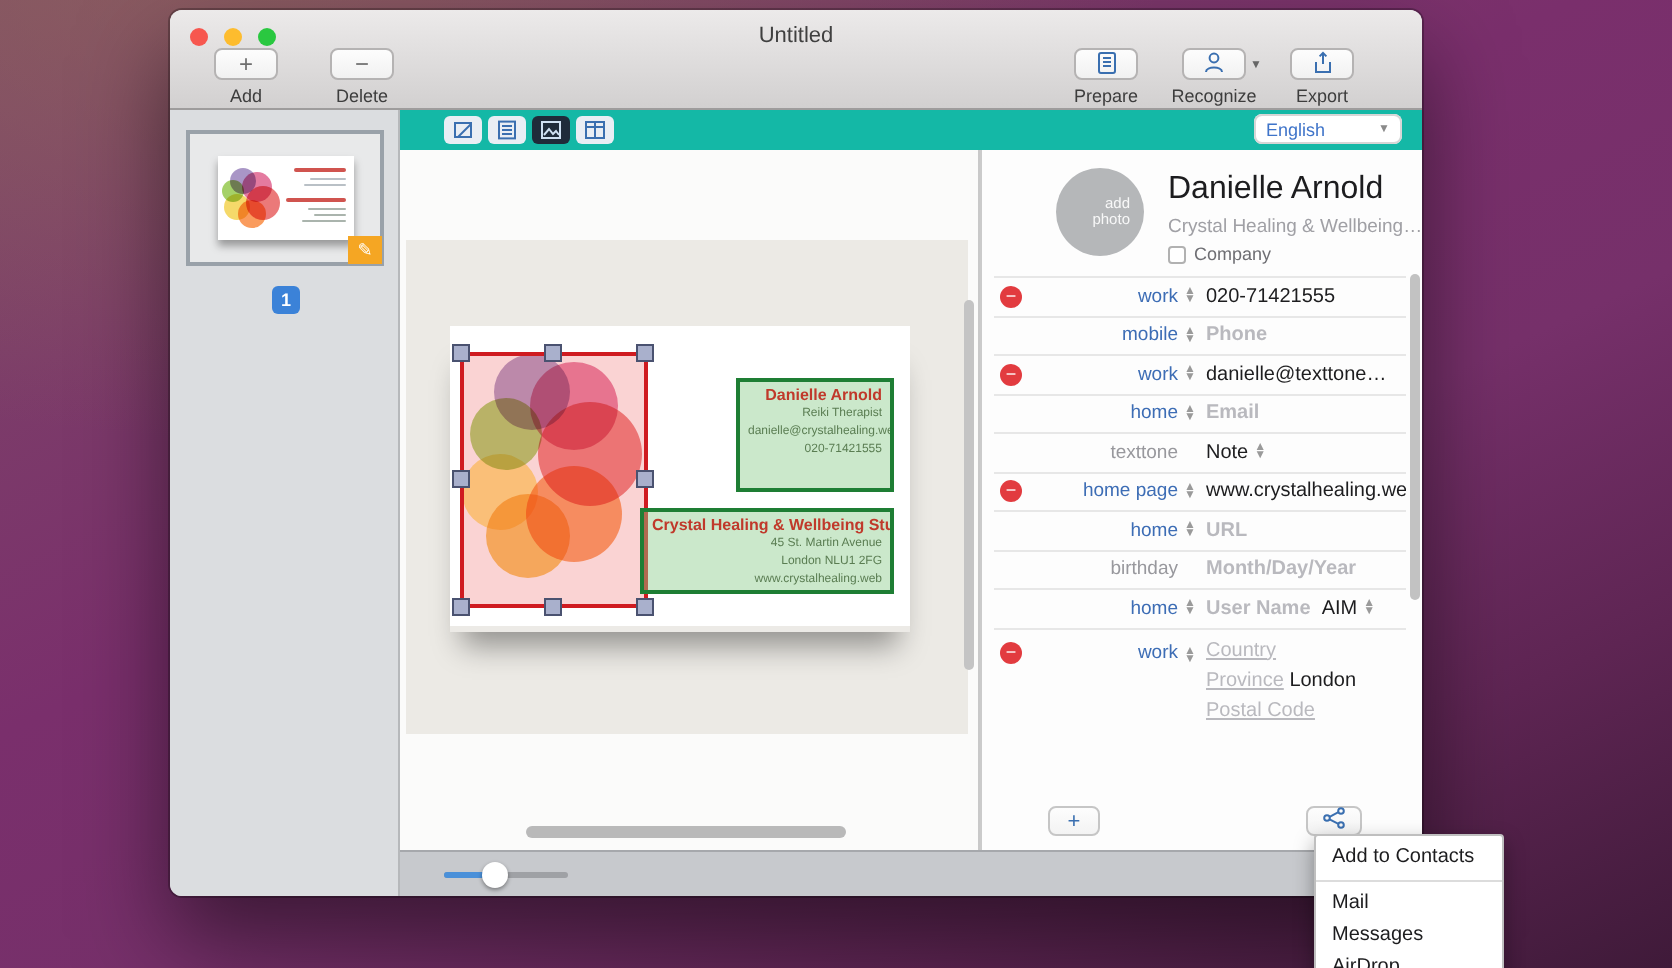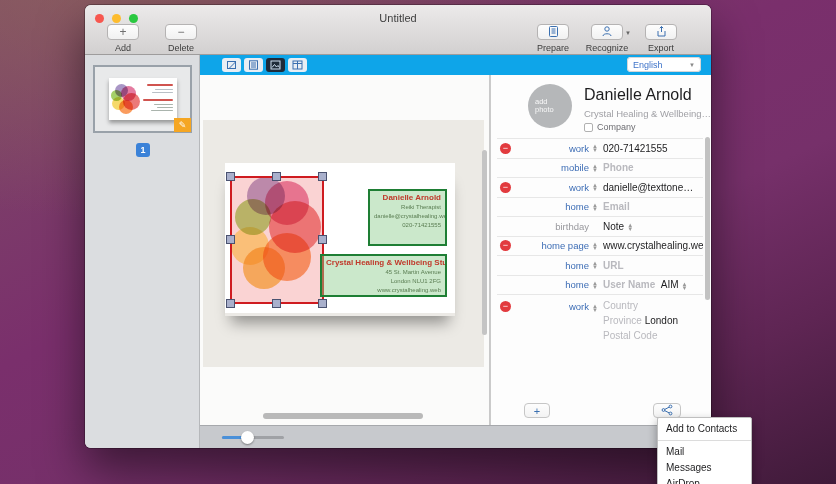--- a/index.html
+++ b/index.html
@@ -44,21 +44,21 @@
   .mini-flower { position:absolute; left:2px; top:6px; width:30px; height:30px; }
   .mini-flower i { position:absolute; border-radius:50%; mix-blend-mode:multiply; opacity:.65; }
   .tline { position:absolute; height:2px; border-radius:1px; }
   .edit-badge { position:absolute; right:-1px; bottom:-1px; width:17px; height:14px;
     background:#f5a623; color:#fff; font-size:9px; line-height:14px; text-align:center; }
   .page-badge { position:absolute; left:51px; top:88px; width:14px; height:14px;
     background:#3b82d8; border-radius:3px; color:#fff; font-size:9px; font-weight:bold;
     text-align:center; line-height:14px; }
   
   .main { position:absolute; left:115px; top:50px; right:0; bottom:0; }
-  .viewbar { position:absolute; left:0; top:0; right:0; height:20px; background:#0ea5e9; }
+  .viewbar { position:absolute; left:0; top:0; right:0; height:20px; background:#14b8a6; }
   .segments { position:absolute; left:22px; top:3px; display:flex; gap:3px; }
   .seg { width:19px; height:14px; border-radius:3px; background:#e9eef4;
     display:flex; align-items:center; justify-content:center; }
   .seg.sel { background:#1f2b3a; }
   .seg svg { width:11px; height:10px; }
   .lang { position:absolute; right:10px; top:2px; width:74px; height:15px; background:#fff;
     border-radius:4px; display:flex; align-items:center; padding:0 6px;
     font-size:9px; color:#3f74c9; box-shadow:inset 0 0 0 1px #d6d6d6; }
   .lang .caret { margin-left:auto; color:#8a8a8a; font-size:6px; }
   
@@ -77,42 +77,42 @@
   .g1 { left:168px; top:114px; width:79px; height:57px; }
   .g2 { left:120px; top:179px; width:127px; height:43px; }
   .sel-green .gt { color:#c0392b; font-weight:bold; font-size:8px; line-height:10px; white-space:nowrap; }
   .sel-green .gl { color:#5a7d52; font-size:6px; line-height:9px; white-space:nowrap; }
   .vscroll { position:absolute; right:2px; top:75px; width:5px; height:185px; background:#c4c4c4; border-radius:3px; }
   .hscroll { position:absolute; left:63px; bottom:6px; width:160px; height:6px; background:#b9b9b9; border-radius:3px; }
   
   .panel { position:absolute; left:290px; top:20px; right:0; bottom:23px; background:#fdfdfd; }
   .avatar { position:absolute; left:37px; top:9px; width:44px; height:44px; border-radius:50%;
     background:#b5b7b9; display:flex; align-items:center; justify-content:center; }
-  .avatar span { width:30px; font-size:7.5px; color:rgba(255,255,255,.9); text-align:left; line-height:8px; }
+  .avatar span { width:30px; font-size:7.5px; color:rgba(255,255,255,.9); text-align:right; line-height:8px; }
   .cname { position:absolute; left:93px; top:11px; font-size:16px; color:#1d1d1f; white-space:nowrap; }
   .corg { position:absolute; left:93px; top:33px; font-size:9.5px; color:#a0a0a5; white-space:nowrap; }
   .ccompany { position:absolute; left:93px; top:47px; display:flex; align-items:center; gap:4px;
     font-size:9px; color:#6e6e73; }
   .cbox { width:9px; height:9px; border:1px solid #b1b1b1; border-radius:2px; background:#fff; }
   .rows { position:absolute; left:0; top:63px; right:8px; }
   .crow { display:grid; grid-template-columns:26px 66px 10px 1fr; align-items:center;
     height:19.5px; border-top:1px solid #e7e7e7; margin-left:6px; font-size:9.5px; }
   .crow.addr { height:72px; align-items:start; padding-top:3px; }
   .minus { width:11px; height:11px; border-radius:50%; background:#e23b3f; color:#fff;
     font-size:9px; line-height:10px; text-align:center; margin-left:3px; }
   .flabel { text-align:right; color:#3d6db5; white-space:nowrap; }
   .flabel.grey { color:#98989d; }
   .stepper { display:flex; flex-direction:column; align-items:center; color:#9a9a9a;
     font-size:6px; line-height:4px; padding-left:2px; }
   .fval { color:#1d1d1f; font-size:10px; padding-left:4px; white-space:nowrap; overflow:hidden; }
   .fval .ph { color:#b9b9be;font-weight:bold; }
   .inline-stepper { display:inline-flex; flex-direction:column; color:#9a9a9a; font-size:6px;
     line-height:4px; vertical-align:middle; margin-left:3px; }
   .addr-lines { padding-left:4px; font-size:10px; line-height:15px; color:#1d1d1f; }
-  .addr-lines .ph { color:#b9b9be; }
+  .addr-lines .ph { color:#b9b9be;text-decoration:underline; }
   .actions { position:absolute; left:0; right:0; bottom:6px; height:16px; }
   .pill { position:absolute; height:15px; border:1px solid #c6c6c6; border-radius:4px;
     background:linear-gradient(#fdfdfd,#f3f3f3); display:flex; align-items:center; justify-content:center;
     color:#3a6fb0; }
   .add-field { left:33px; width:26px; font-size:11px; }
   .share-btn { left:162px; width:28px; }
   .share-btn svg { width:12px; height:12px; }
   .panel-scroll { position:absolute; right:1px; top:62px; width:5px; height:163px;
     background:#c2c2c2; border-radius:3px; }
   
@@ -341,21 +341,21 @@
           <span></span>
           <span class="flabel">home</span>
           <span class="stepper">
               <span>▲</span>
               <span>▼</span>
             </span>
           <span class="fval"><span class="ph">Email</span></span>
         </div>
         <div class="crow">
           <span></span>
-          <span class="flabel grey">birthday</span>
+          <span class="flabel grey">texttone</span>
           <span></span>
           <span class="fval"><span>Note</span><span class="inline-stepper">
                 <span>▲</span>
                 <span>▼</span>
               </span></span>
         </div>
         <div class="crow">
           <span class="minus">−</span>
           <span class="flabel">home page</span>
           <span class="stepper">
@@ -365,20 +365,26 @@
           <span class="fval">www.crystalhealing.web</span>
         </div>
         <div class="crow">
           <span></span>
           <span class="flabel">home</span>
           <span class="stepper">
               <span>▲</span>
               <span>▼</span>
             </span>
           <span class="fval"><span class="ph">URL</span></span>
+        </div>
+        <div class="crow">
+          <span></span>
+          <span class="flabel grey">birthday</span>
+          <span></span>
+          <span class="fval"><span class="ph">Month/Day/Year</span></span>
         </div>
         <div class="crow">
           <span></span>
           <span class="flabel">home</span>
           <span class="stepper">
               <span>▲</span>
               <span>▼</span>
             </span>
           <span class="fval"><span class="ph">User Name</span>&nbsp;&nbsp;<span>AIM</span><span class="inline-stepper">
                 <span>▲</span>

